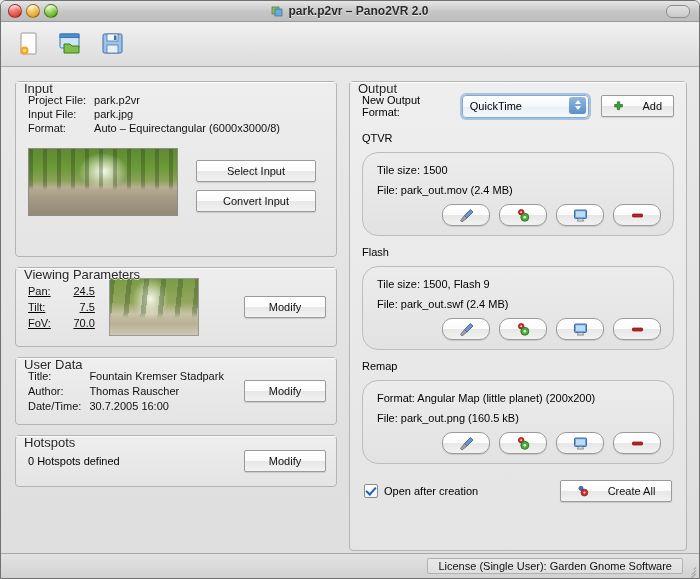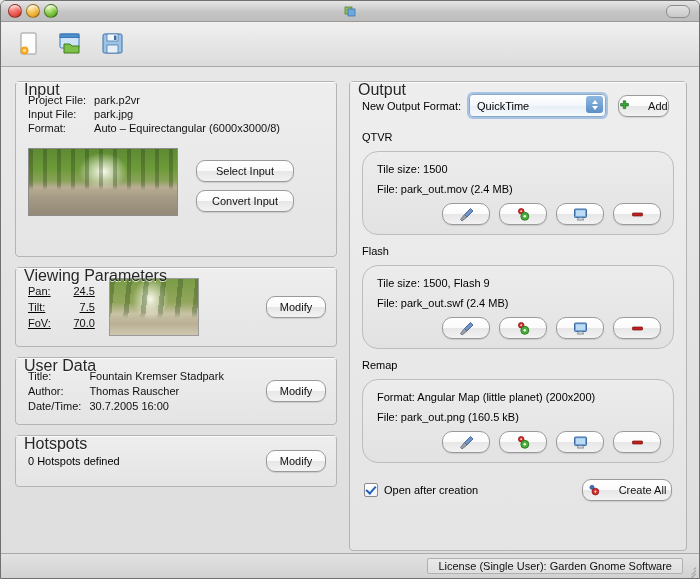--- a/index.html
+++ b/index.html
@@ -50,42 +50,42 @@
     display:flex;align-items:center;padding-left:14px;gap:14px;
   }
   .tb-btn{width:28px;height:28px;position:relative;cursor:default;}
   
   .main{position:relative;height:491px;padding:0;}
   .col-left{position:absolute;left:14px;top:6px;width:322px;}
   .col-right{position:absolute;left:348px;top:6px;width:338px;}
   
   .group{position:relative;margin-bottom:10px;}
   .group > .g-title{
-    position:absolute;left:6px;top:0;font-size:16px;color:#262626;
+    position:absolute;left:6px;top:0;font-size:13px;color:#262626;
     background:transparent;padding:0 3px;z-index:2;
     text-shadow:0 1px 0 rgba(255,255,255,.8);
   }
   .g-body{
     margin-top:8px;border:1px solid #b4b4b4;border-radius:4px;
     background:linear-gradient(#eeeeee,#e4e4e4);
     position:relative;
   }
   .g-body:before{
     content:"";position:absolute;left:0;right:0;top:0;height:1px;
     background:rgba(255,255,255,.75);
   }
   
   .kv{display:grid;grid-template-columns:auto 1fr;column-gap:8px;row-gap:2px;}
   .kv .k{font-size:11px;color:#111;white-space:nowrap;}
   .kv .v{font-size:11px;color:#111;white-space:nowrap;}
   .num{text-align:right;width:36px;}
   
   .btn{
     display:inline-flex;align-items:center;justify-content:center;gap:18px;
-    height:20px;padding:0 0;border-radius:9px;
+    height:20px;padding:0 11px;border-radius:2px;
     border:1px solid #9a9a9a;
     background:linear-gradient(#ffffff,#fbfbfb 48%,#e7e7e7 52%,#f2f2f2);
     box-shadow:0 1px 1px rgba(0,0,0,.12),inset 0 1px 0 #fff;
     font-size:11px;color:#111;cursor:default;white-space:nowrap;
   }
   .btn.wide{min-width:96px;}
   .icon-btn{
     width:46px;height:20px;border-radius:10px;
     border:1px solid #9a9a9a;
     background:linear-gradient(#ffffff,#fbfbfb 48%,#e7e7e7 52%,#f2f2f2);
@@ -186,20 +186,21 @@
       <div class="light l-yellow"></div>
       <div class="light l-green"></div>
     </div>
     <div class="title-text">
       <span class="app-icon">
         <svg width="12" height="12" viewBox="0 0 12 12">
           <rect x="1" y="2" width="7" height="7" fill="#8fbf5f" stroke="#4d7a2a" stroke-width="0.7"></rect>
           <rect x="4" y="4" width="7" height="7" fill="#6fa8dc" stroke="#2f6ea8" stroke-width="0.7"></rect>
         </svg>
       </span>
+      <span>park.p2vr – Pano2VR 2.0</span>
     </div>
     <div class="toolbar-pill"></div>
   </div>
 
   <div class="toolbar">
     <div class="tb-btn">
       <svg width="28" height="28" viewBox="0 0 28 28">
         <rect x="6" y="3" width="15" height="21" rx="1" fill="#fdfdfd" stroke="#9a9a9a"></rect>
         <g>
           <circle cx="9.5" cy="20.5" r="4" fill="#f5a623"></circle>

